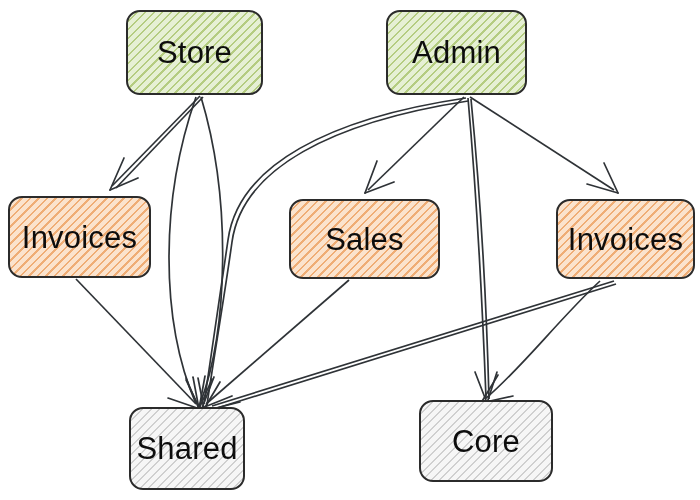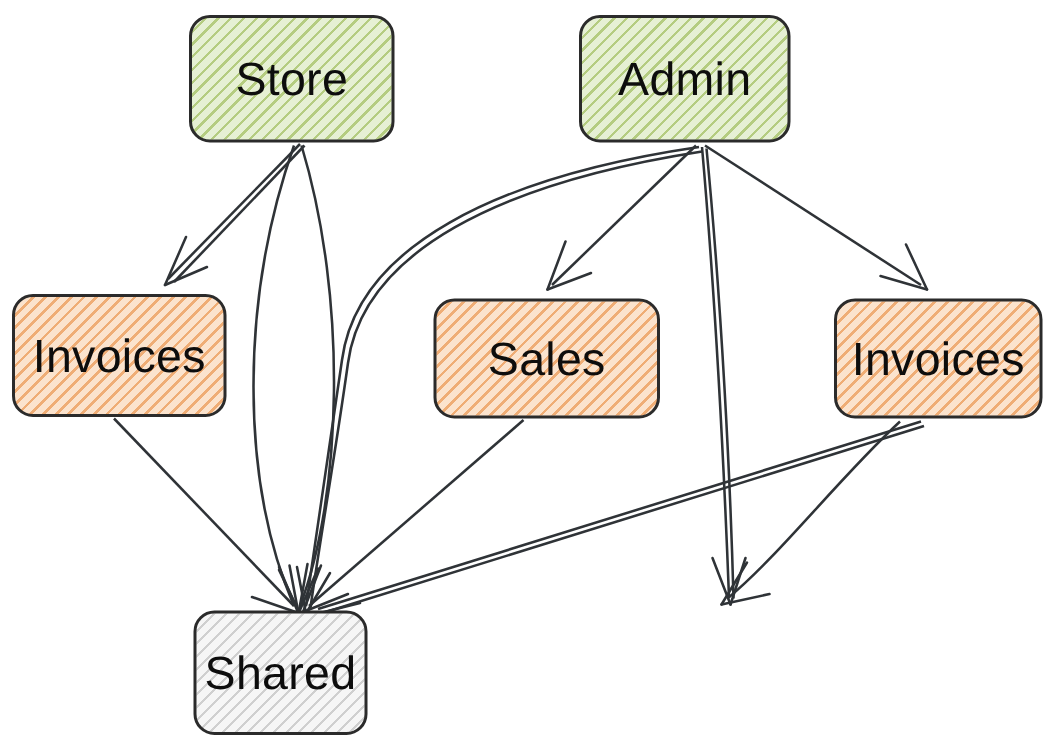--- a/index.html
+++ b/index.html
@@ -184,14 +184,17 @@
   </div>
 
   <div class="node fill-orange" style="left:556px; top:199px; width:139px; height:80px;">
     <span class="node-label">Invoices</span>
   </div>
 
   <div class="node fill-gray" style="left:129px; top:407px; width:116px; height:83px;">
     <span class="node-label">Shared</span>
   </div>
 
+  <div class="node fill-gray" style="left:419px; top:400px; width:134px; height:82px;">
+    <span class="node-label">Core</span>
+  </div>
 
 </div>
 
 </body></html>

